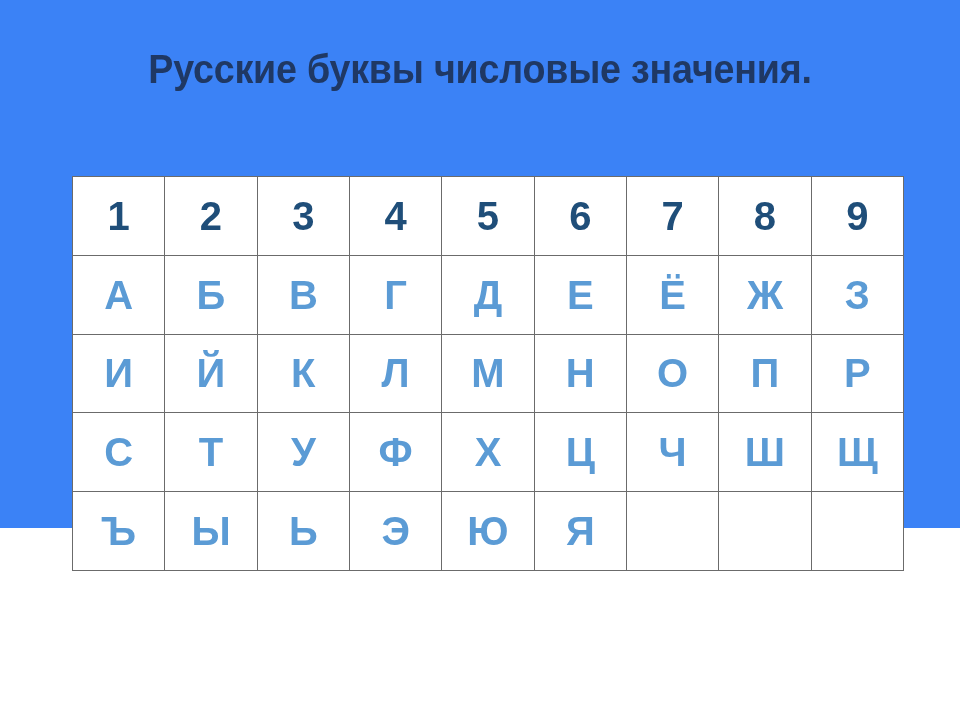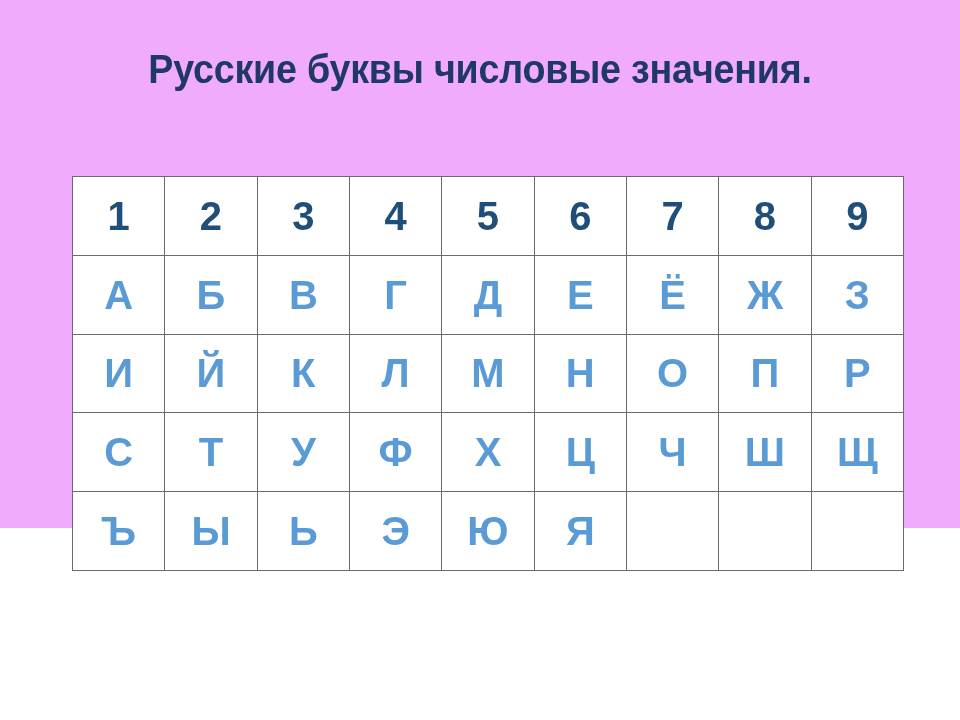--- a/index.html
+++ b/index.html
@@ -12,21 +12,21 @@
     height: 720px;
     overflow: hidden;
     font-family: "Liberation Sans", sans-serif;
     -webkit-font-smoothing: antialiased;
   }
 
   .slide {
     position: relative;
     width: 960px;
     height: 528px;
-    background: #f0abfc;
+    background: #3b82f6;
   }
 
   
   .slide-title {
     position: absolute;
     left: 0;
     top: 45px;
     width: 960px;
     text-align: center;
     color: #1F3864;

